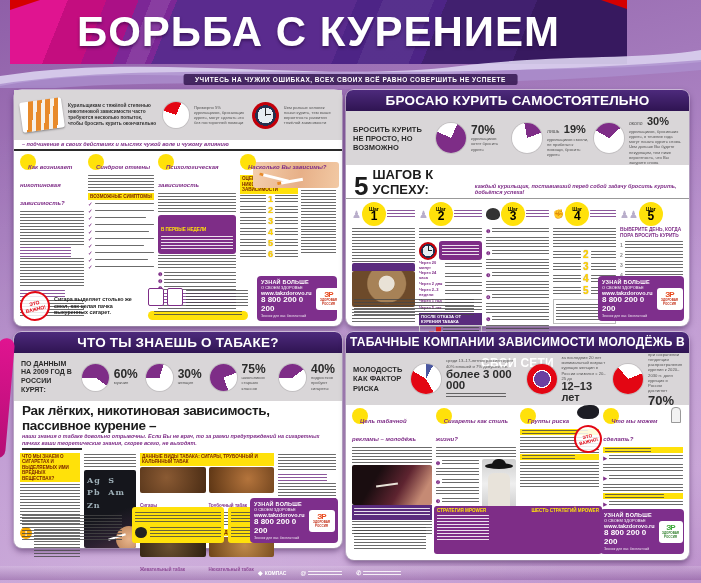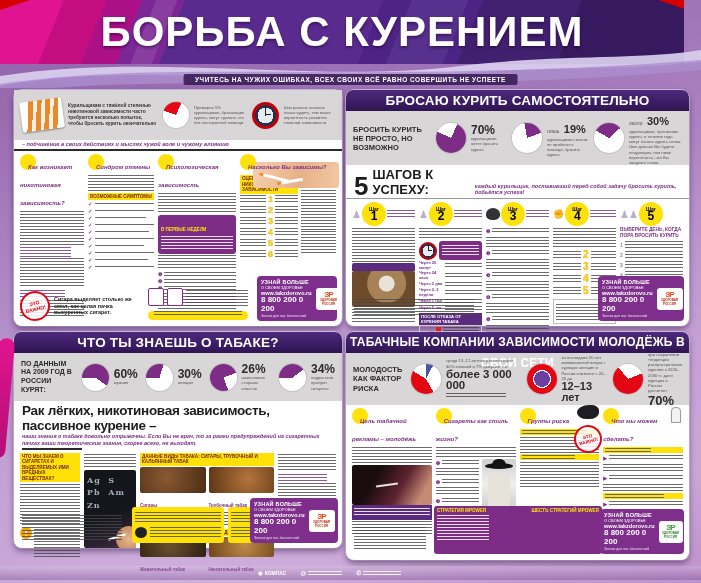--- a/index.html
+++ b/index.html
@@ -5,21 +5,21 @@
   html,body{margin:0;padding:0;background:#b78fc9;}
   *{box-sizing:border-box;}
   .poster{position:relative;width:701px;height:583px;overflow:hidden;
     font-family:"Liberation Sans",sans-serif;
     background:
       radial-gradient(ellipse at 20% 85%, rgba(255,255,255,.18), transparent 55%),
       radial-gradient(ellipse at 85% 60%, rgba(255,255,255,.10), transparent 50%),
       linear-gradient(165deg,#8f5fa8 0%,#a379bb 30%,#bb93cf 60%,#c7a2d6 85%,#bd92cc 100%);}
   .abs{position:absolute;}
   
-  .hdr{position:absolute;left:0;top:0;width:684px;height:64px;
+  .hdr{position:absolute;left:10px;top:0;width:617px;height:64px;
     background:
       linear-gradient(112deg,#e01490 0%,#e01490 9%,#c40d7f 9%,#c40d7f 15%,#ab1086 15%,#ab1086 20%,#7c2796 20%,#7c2796 26%,#5a2b8e 26%,#5a2b8e 54%,#4d2486 54%,#4d2486 68%,#41206f 68%,#41206f 82%,#37195f 82%);}
   .hdr .sheen{position:absolute;inset:0;background:
       linear-gradient(112deg,transparent 22%,rgba(255,255,255,.10) 22%,rgba(255,255,255,.10) 25%,transparent 25%,transparent 58%,rgba(255,255,255,.06) 58%,rgba(255,255,255,.06) 66%,transparent 66%);}
   .hdr .red-l{position:absolute;left:0;top:0;width:30px;height:10px;background:#d40000;clip-path:polygon(0 0,100% 0,0 100%);}
   .hdr .red-r{position:absolute;right:0;top:0;width:26px;height:9px;background:#d40000;clip-path:polygon(0 0,100% 0,100% 100%);}
   .hdr h1{margin:0;position:absolute;left:0;right:0;top:8px;text-align:center;
     color:#fff;font-size:42px;font-weight:900;letter-spacing:1px;text-shadow:0 2px 3px rgba(30,0,50,.5);}
   .waves{position:absolute;left:0;top:46px;width:701px;height:42px;}
   .motto{position:absolute;top:74px;left:50%;transform:translateX(-50%);
@@ -478,26 +478,26 @@
           <div class="pct" style="font-size:12px;">60%</div>
           <div class="cap">мужчин</div>
         </div>
       <div class="pie" style="width:27px;height:27px;background:conic-gradient(from -90deg,#7e2d87 0 30%,#fff 0);"></div>
       <div style="width:30px;">
           <div class="pct" style="font-size:12px;">30%</div>
           <div class="cap">женщин</div>
         </div>
       <div class="pie" style="width:27px;height:27px;background:conic-gradient(from 160deg,#7e2d87 0 75%,#fff 0);"></div>
       <div style="width:36px;">
-          <div class="pct" style="font-size:12px;">26%</div>
+          <div class="pct" style="font-size:12px;">75%</div>
           <div class="cap">школьников старших классов</div>
         </div>
       <div class="pie" style="width:27px;height:27px;background:conic-gradient(from -90deg,#7e2d87 0 40%,#fff 0);"></div>
       <div style="flex:1;">
-          <div class="pct" style="font-size:12px;">34%</div>
+          <div class="pct" style="font-size:12px;">40%</div>
           <div class="cap">подростков пробуют сигареты</div>
         </div>
     </div>
     <div style="padding:2px 8px 0;">
       <div style="font-size:13.5px;font-weight:900;color:#1c1c1c;letter-spacing:-.3px;">Рак лёгких, никотиновая зависимость, пассивное курение –</div>
       <div style="font-size:5.4px;font-weight:bold;font-style:italic;color:#7e2d87;line-height:1.25;">наши знания о табаке довольно отрывочны. Если Вы не врач, то за рамки предупреждений на сигаретных пачках ваши теоретические знания, скорее всего, не выходят.</div>
       <div style="height:2px;background:#2a2a2a;width:60px;margin-top:1px;"></div>
     </div>
     <div style="display:flex;gap:4px;padding:3px 6px 0;height:96px;">
       <div style="width:60px;">

